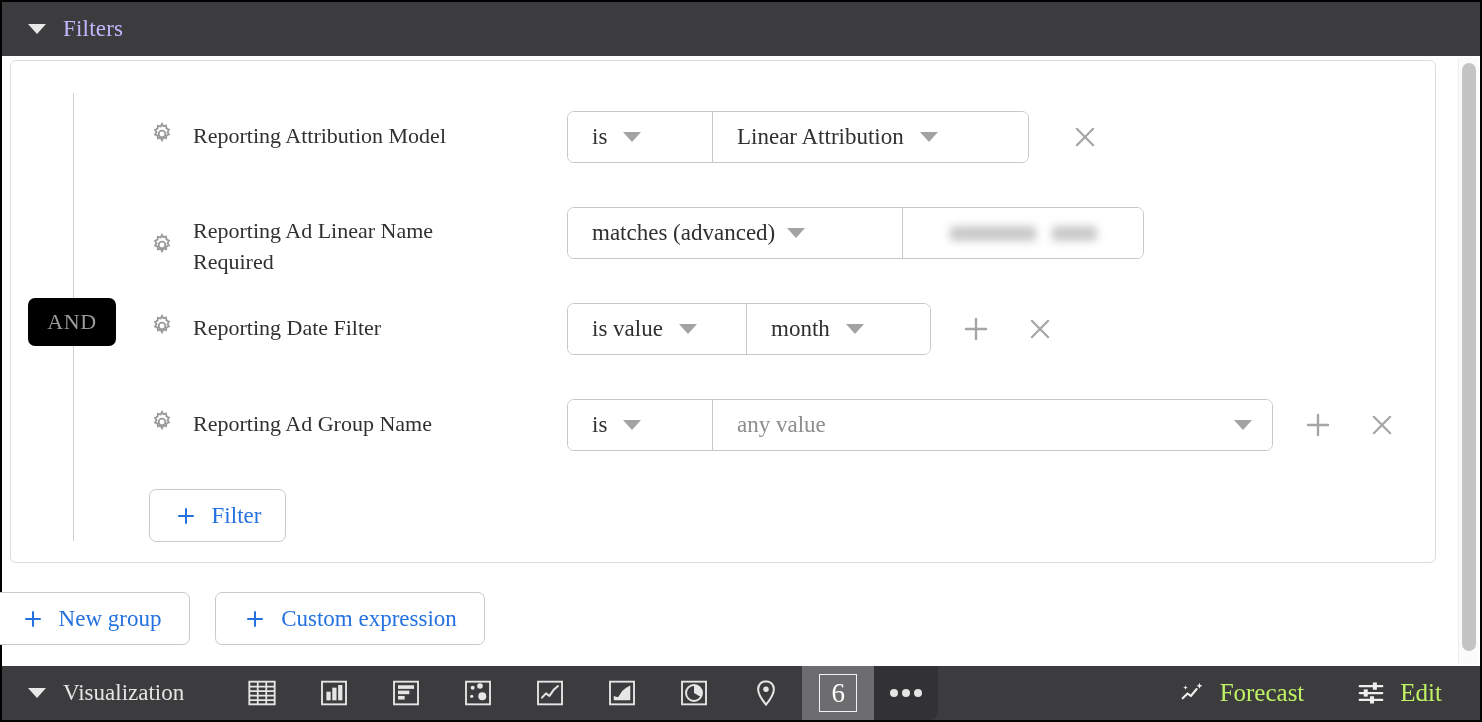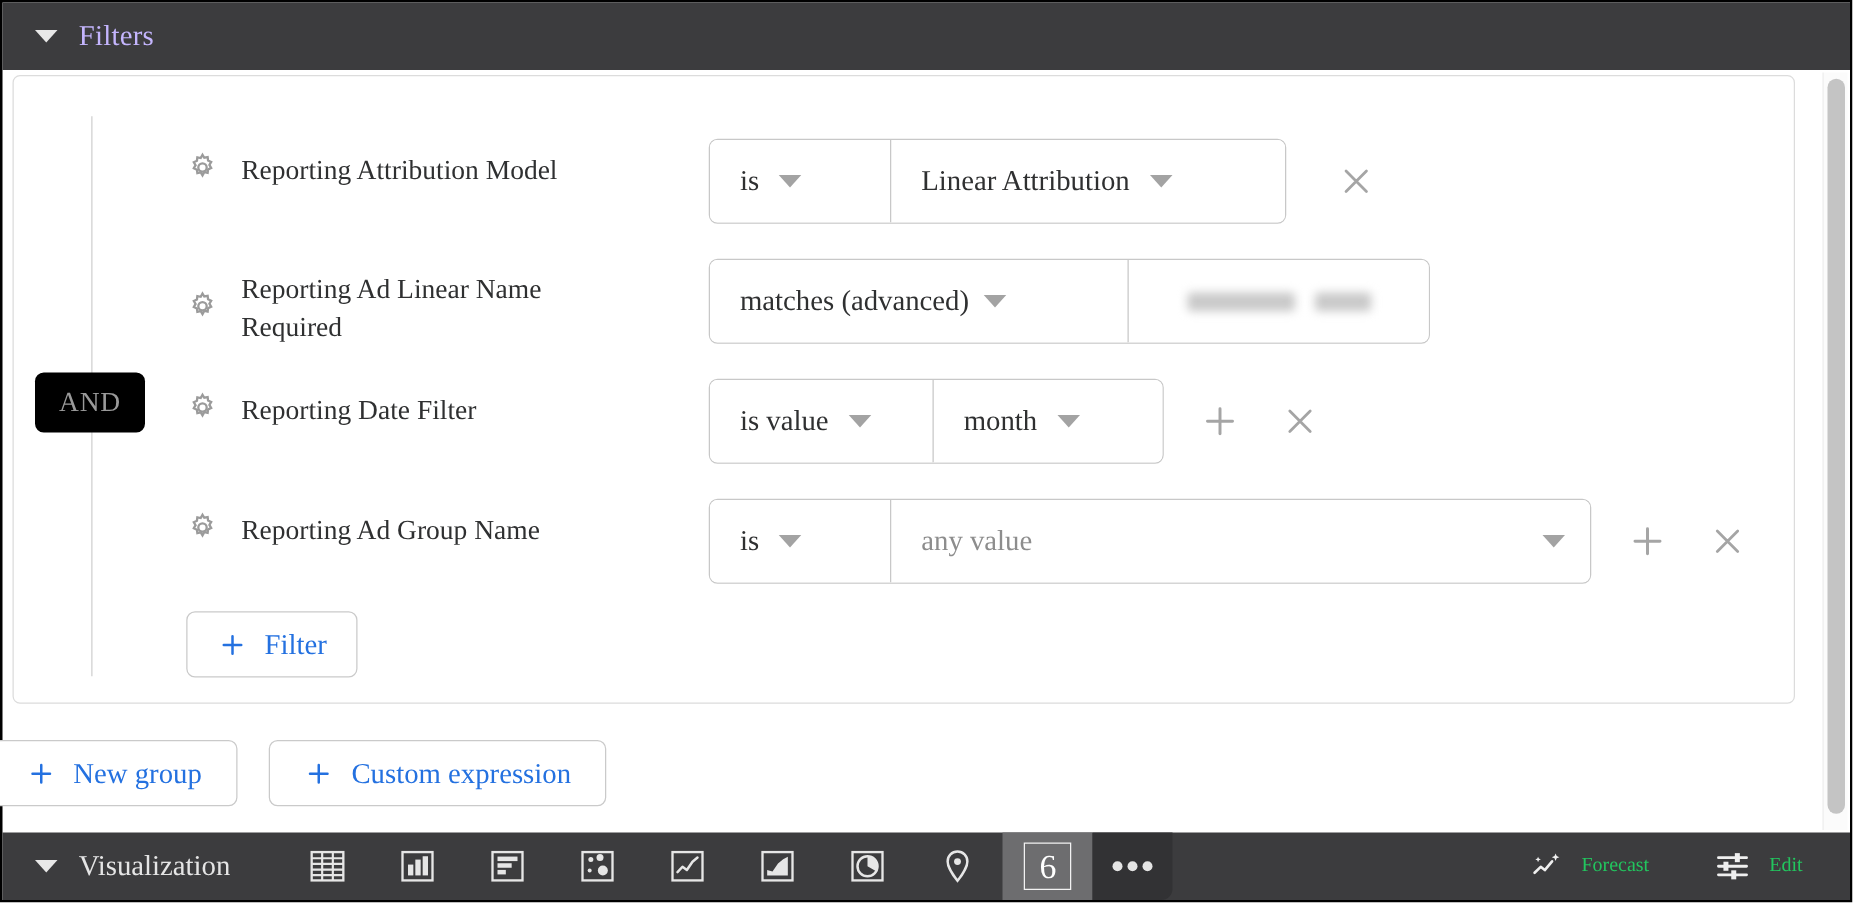--- a/index.html
+++ b/index.html
@@ -122,21 +122,21 @@
     align-items: center;
   }
 
   .combo {
     display: flex;
     align-items: stretch;
     border: 1px solid #c8c8c8;
     border-radius: 7px;
     background: #ffffff;
     overflow: hidden;
-    height: 68px;
+    height: 52px;
   }
   .combo .seg {
     display: flex;
     align-items: center;
     gap: 16px;
     padding: 0 20px 0 24px;
     background: #ffffff;
     cursor: pointer;
   }
   .combo .seg + .seg { border-left: 1px solid #c8c8c8; }
@@ -291,21 +291,21 @@
     align-items: center;
     gap: 52px;
     padding-right: 38px;
   }
   .action {
     display: flex;
     align-items: center;
     gap: 14px;
     cursor: pointer;
   }
-  .action .txt { color: #22c55e; font-size: 16px; }
+  .action .txt { color: #bef264; font-size: 25px; }
   .sv-num {
     color: #ffffff;
     font-size: 27px;
     line-height: 1;
     font-family: "Liberation Serif", serif;
   }
 </style>
 </head>
 <body>
 

